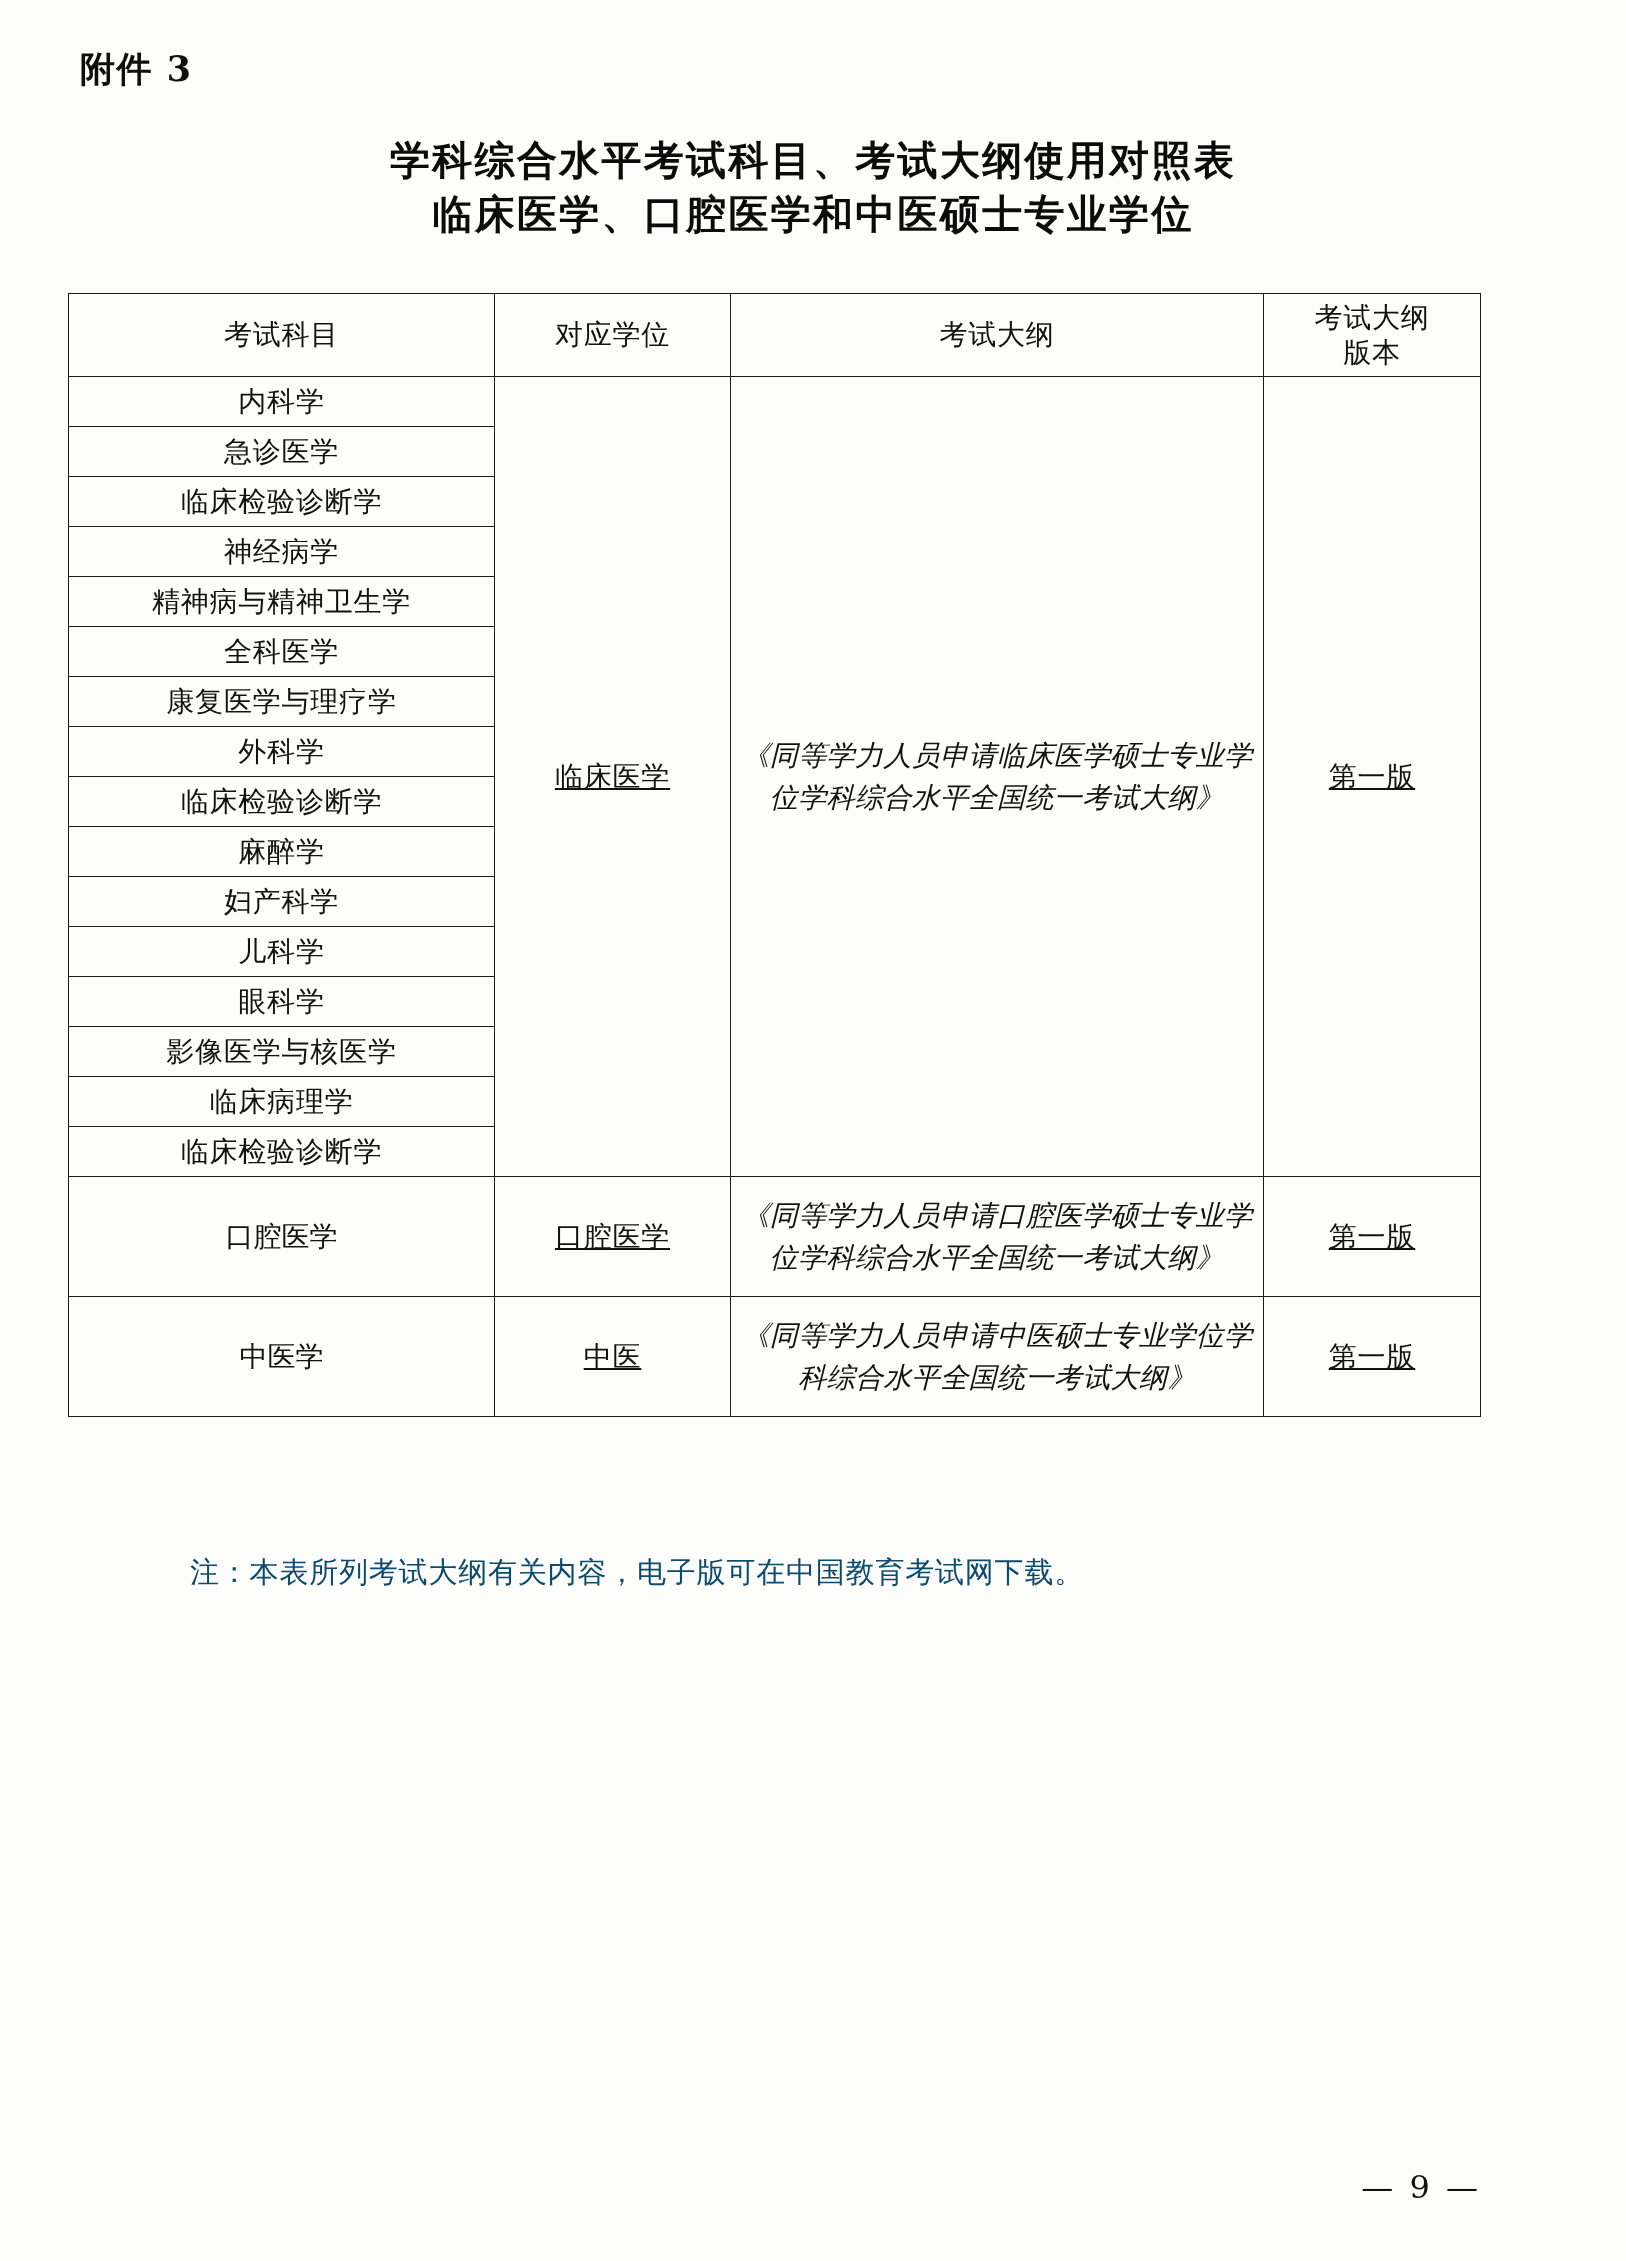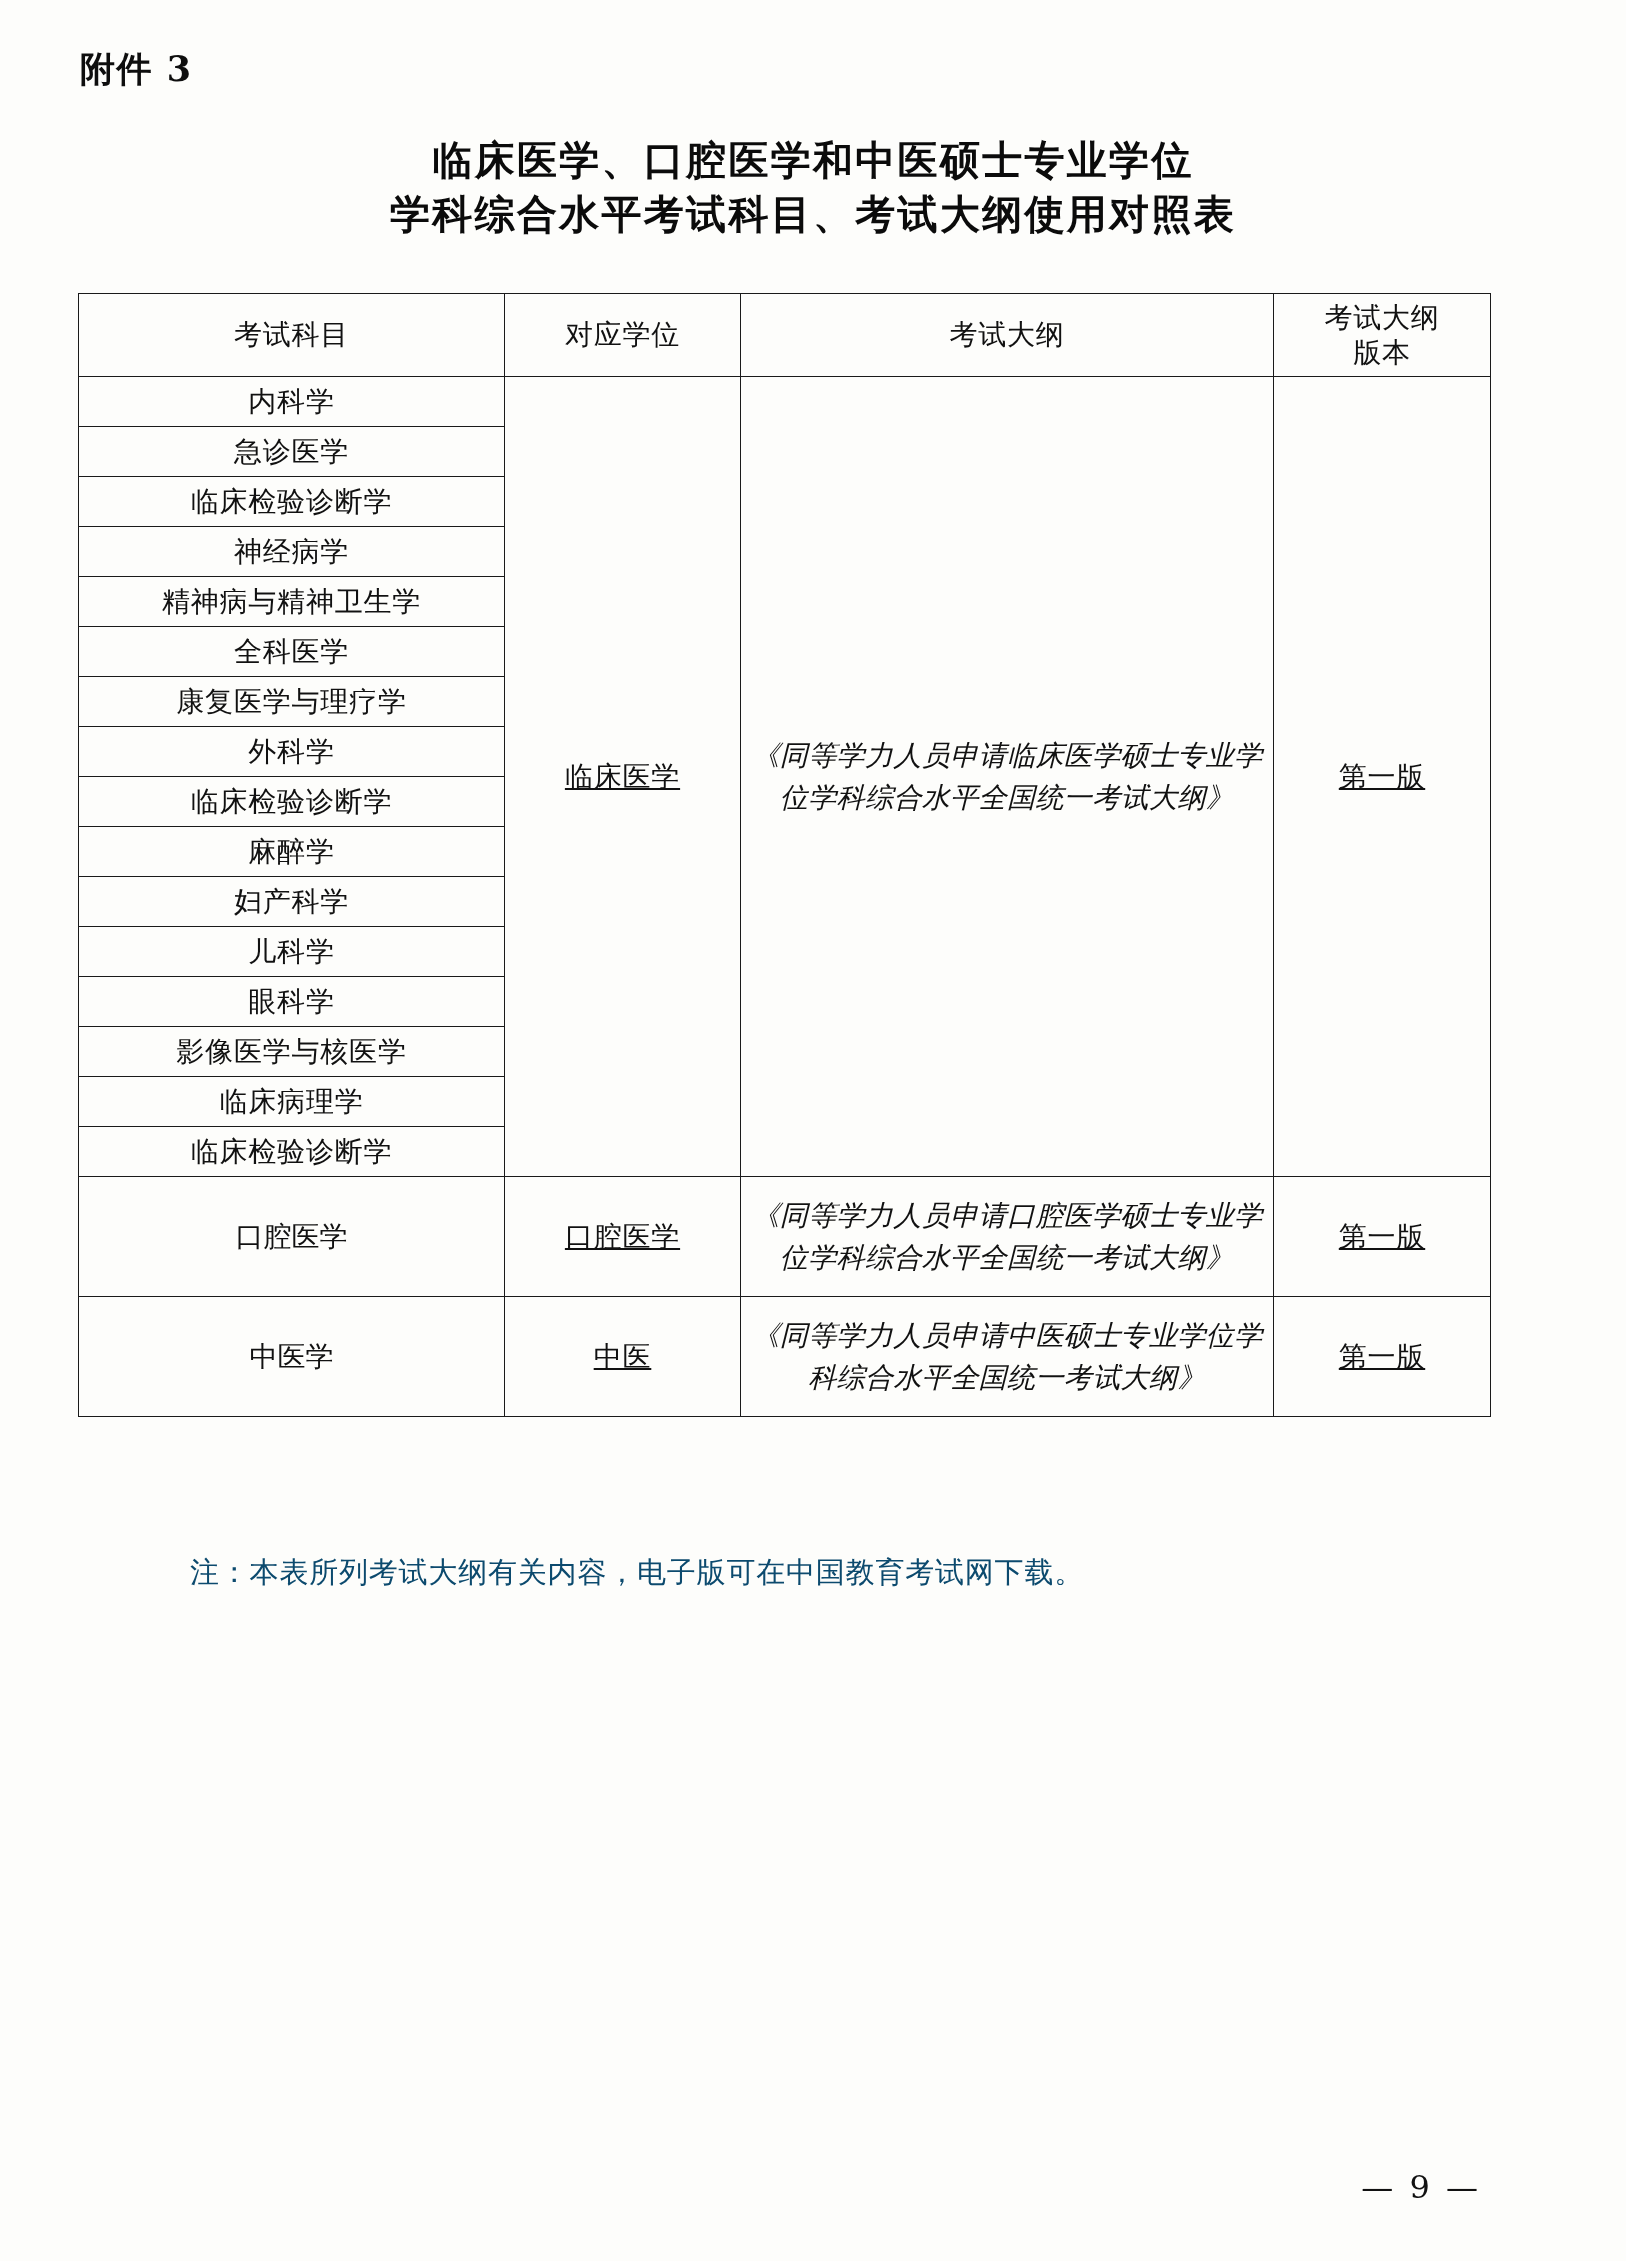--- a/index.html
+++ b/index.html
@@ -39,21 +39,21 @@
   .title-line {
     font-size: 40px;
     font-weight: bold;
     letter-spacing: 2.3px;
     line-height: 1.35;
     color: #0b0b0b;
   }
   table.main-table {
     position: absolute;
     top: 293px;
-    left: 78px;
+    left: 68px;
     width: 1412px;
     border-collapse: collapse;
     table-layout: fixed;
   }
   table.main-table td, table.main-table th {
     border: 1.5px solid #1a1a1a;
     padding: 0;
     text-align: center;
     vertical-align: middle;
     font-size: 28px;
@@ -111,22 +111,22 @@
   .hdr-two-line { line-height: 1.25; }
 </style>
 </head>
 <body>
 
 <div class="page">
 
   <div class="attachment-label">附件 3</div>
 
   <div class="title-block">
+    <div class="title-line">学科综合水平考试科目、考试大纲使用对照表</div>
     <div class="title-line">临床医学、口腔医学和中医硕士专业学位</div>
-    <div class="title-line">学科综合水平考试科目、考试大纲使用对照表</div>
   </div>
 
   <table class="main-table">
     <colgroup>
       <col class="col-subject">
       <col class="col-degree">
       <col class="col-outline">
       <col class="col-version">
     </colgroup>
     <thead>

